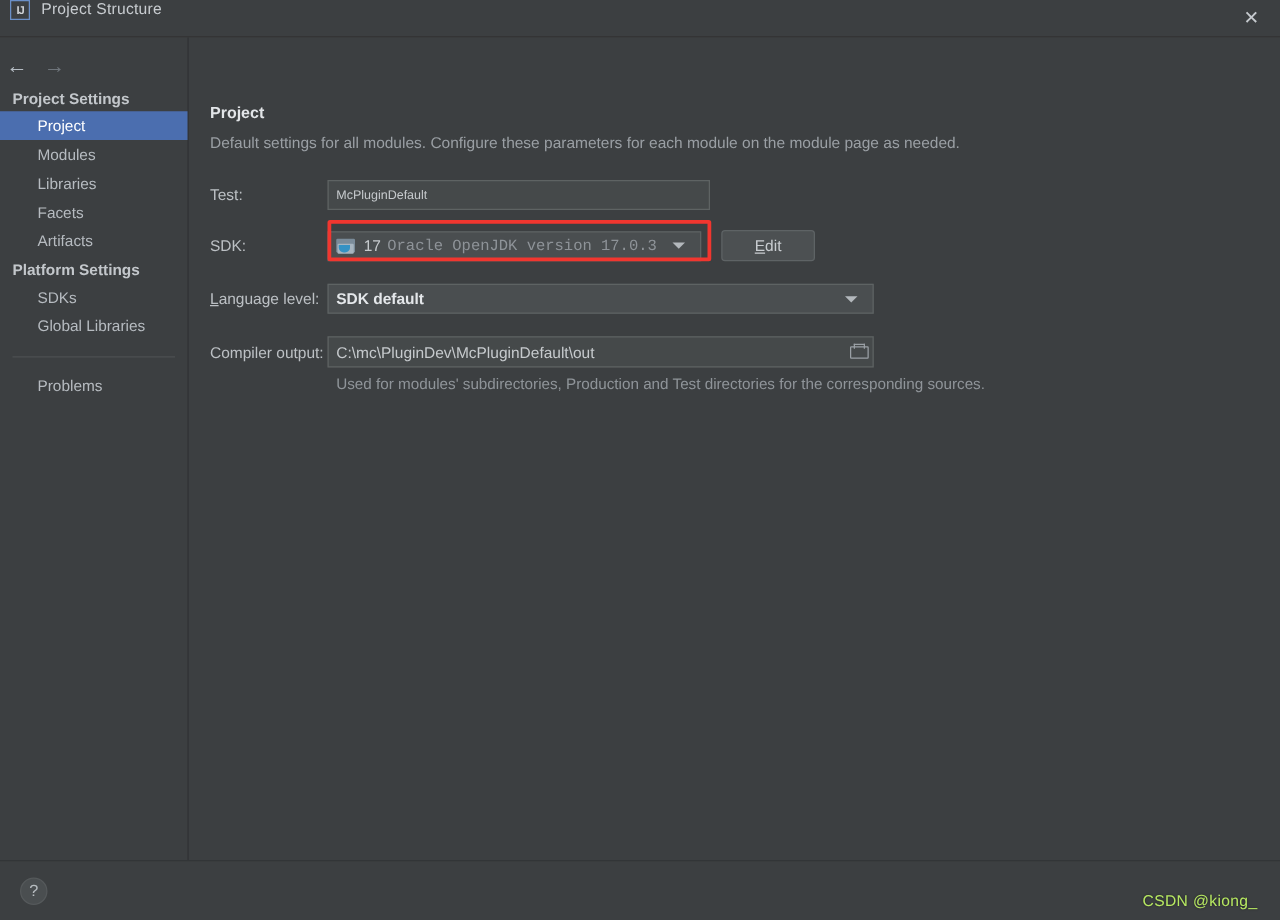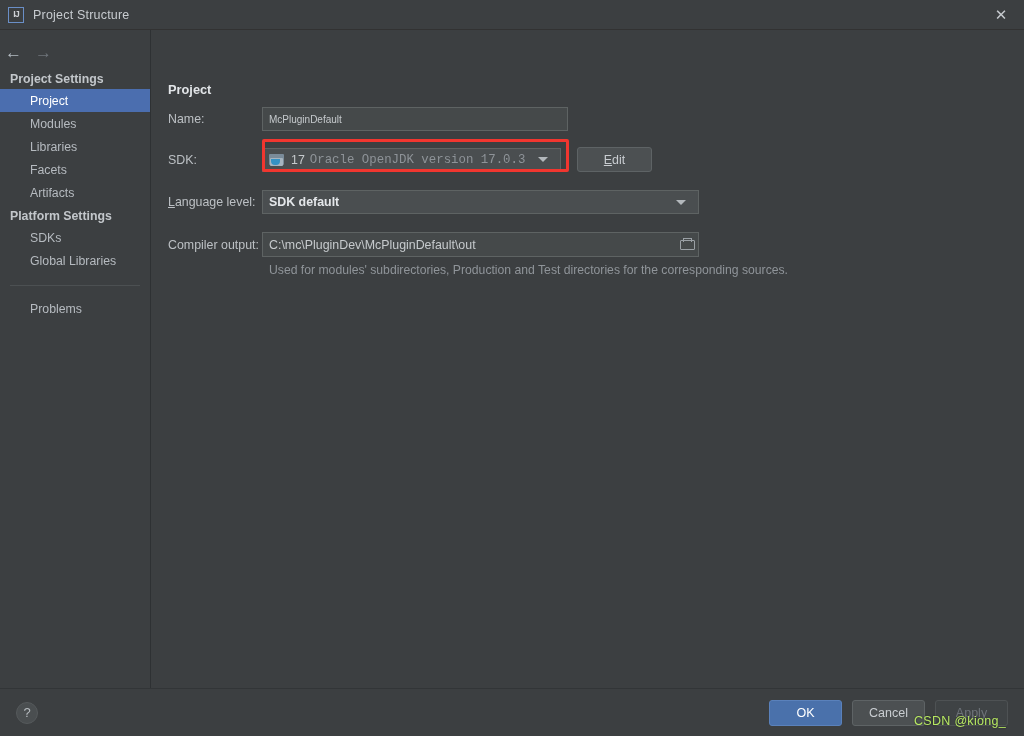--- a/index.html
+++ b/index.html
@@ -15,21 +15,21 @@
     width: 1024px; height: 736px;
     background: #3c3f41;
     display: flex; flex-direction: column;
   }
 
   
   .titlebar {
     height: 30px;
     background: #3c3f41;
     border-bottom: 1px solid #323232;
-    display: flex; align-items: center;
+    display: flex; align-items: flex-start;
     flex: 0 0 30px;
     position: relative;
   }
   .app-icon {
     width: 16px; height: 16px;
     margin-left: 8px; margin-right: 9px;
     background: #3c3f41;
     border: 1px solid #6a8fc7;
     display: flex; align-items: center; justify-content: center;
     font-size: 9px; font-weight: bold; color: #cfd2d6;
@@ -306,23 +306,24 @@
 
       <div class="nav-sep"></div>
 
       <div class="nav-item">
         <span>Problems</span>
       </div>
     </div>
 
     <div class="main">
       <div class="section-title">Project</div>
+      <div class="section-desc">Default settings for all modules. Configure these parameters for each module on the module page as needed.</div>
 
       <div class="form-row">
-        <div class="form-label">Name:</div>
+        <div class="form-label">Test:</div>
         <div class="text-field" id="name-field">
           <span>McPluginDefault</span>
         </div>
       </div>
 
       <div class="form-row" style="margin-bottom:18px;">
         <div class="form-label">SDK:</div>
         <div class="combo" id="sdk-combo">
           <span class="sdk-icon">
             <span class="f-back"></span>
@@ -357,21 +358,16 @@
           </span>
         </div>
       </div>
 
       <div class="hint">Used for modules' subdirectories, Production and Test directories for the corresponding sources.</div>
     </div>
   </div>
 
   <div class="footer">
     <div class="help-btn">?</div>
-    <div class="footer-right">
-      <div class="btn-ok">OK</div>
-      <div class="btn-cancel">Cancel</div>
-      <div class="btn-apply">Apply</div>
-    </div>
     <div class="watermark">CSDN @kiong_</div>
   </div>
 
 </div>
 
 </body></html>

